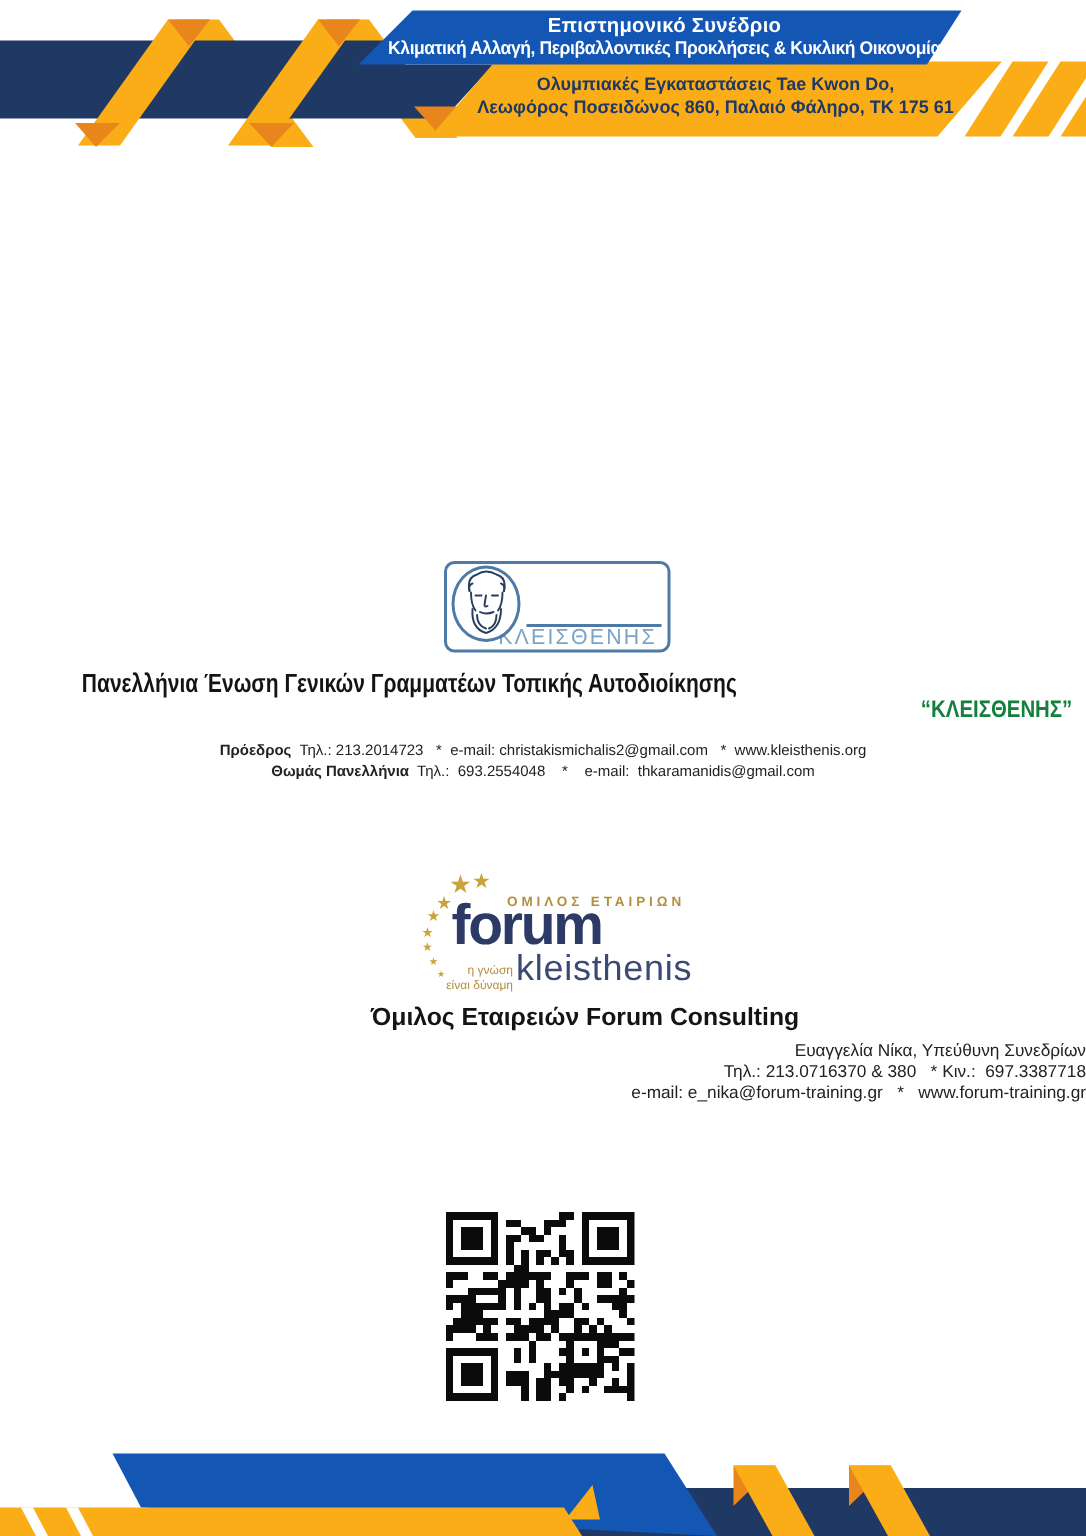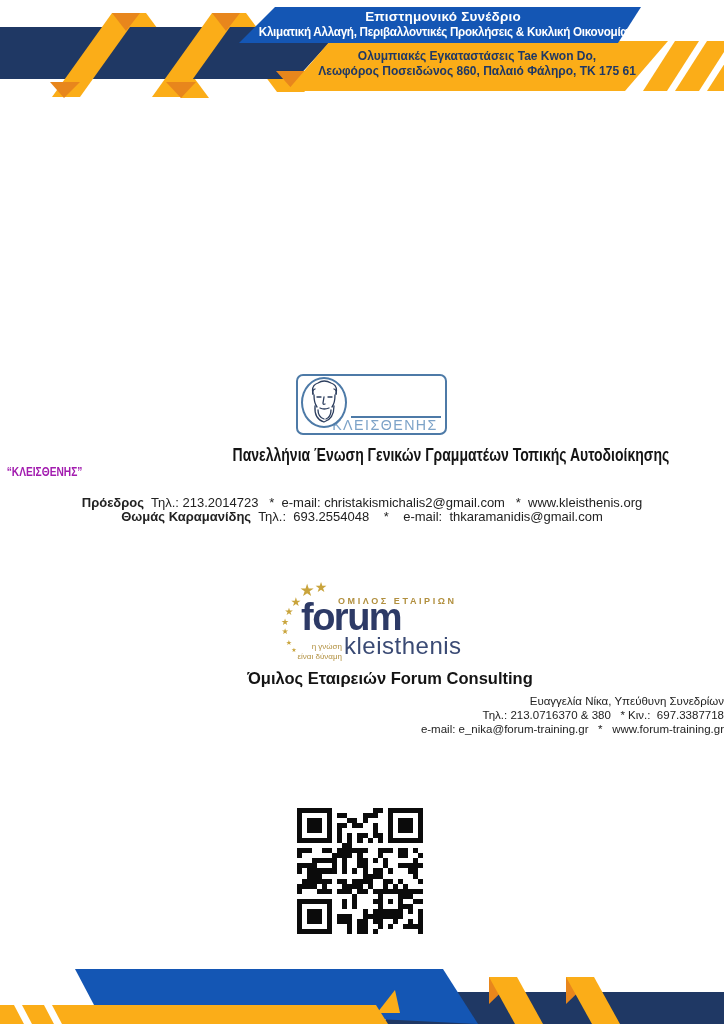--- a/index.html
+++ b/index.html
@@ -16,25 +16,25 @@
   .conf-sub{font-size:12.3px;font-weight:bold;letter-spacing:-.3px;margin-top:1px;transform:scaleX(.95);transform-origin:center;}
   .venue-banner-text{left:310px;top:49px;width:334px;text-align:center;color:#1F3864;z-index:6;}
   .venue-l{font-size:12px;font-weight:bold;line-height:14.5px;}
   
   .kl-box{left:296px;top:374px;width:147px;height:57px;border:2px solid #4D7AA7;border-radius:7px;z-index:2;}
   .kl-ellipse{position:absolute;left:3px;top:1px;width:46px;height:51px;border:2.5px solid #4D7AA7;border-radius:50%;background:#fff;box-sizing:border-box;z-index:3;}
   .kl-lines{position:absolute;left:56px;top:4px;width:88px;font-size:10.2px;line-height:12.9px;color:#4973A3;white-space:nowrap;}
   .kl-rule{position:absolute;left:53px;top:40px;width:90px;height:1.5px;background:#4D7AA7;}
   .kl-name{position:absolute;left:30px;top:40.5px;width:114px;text-align:center;font-size:14.5px;letter-spacing:1.5px;color:#7DA3C8;transform:scaleX(.98);transform-origin:center;white-space:nowrap;}
   
-  .mid-h1{left:0;top:445px;width:724px;text-align:right;font-weight:bold;font-size:17.5px;color:#141414;}
+  .mid-h1{left:0;top:445px;width:724px;text-align:left;font-weight:bold;font-size:17.5px;color:#141414;}
   .mid-h1 > span{display:inline-block;transform:scaleX(.8);transform-origin:center;white-space:nowrap;}
-  .mid-h2{left:0;top:465px;width:724px;text-align:left;font-weight:bold;font-size:12px;color:#a21caf;}
+  .mid-h2{left:0;top:465px;width:724px;text-align:right;font-weight:bold;font-size:16px;color:#15803d;}
   .mid-h2 > span{display:inline-block;transform:scaleX(.85);transform-origin:center;white-space:nowrap;}
-  .contact-line{left:0;width:724px;text-align:center;font-size:13px;color:#222;white-space:pre;}
+  .contact-line{left:0;width:724px;text-align:center;font-size:10px;color:#222;white-space:pre;}
   .contact-line b{font-weight:bold;}
   
   .fm-star{color:#C9A43C;z-index:2;transform:translate(-50%,-50%);line-height:1;}
   .fm-omilos{left:338px;top:596px;font-size:9px;font-weight:bold;letter-spacing:2.6px;color:#B18F3E;white-space:nowrap;}
   .fm-word{left:301px;top:592px;font-size:38px;font-weight:bold;letter-spacing:-1.5px;color:#2D3A66;line-height:50px;}
   .fm-consulting{left:344px;top:633px;font-size:24px;color:#3A4A74;letter-spacing:.5px;line-height:26px;}
   .fm-motto{left:296px;top:642px;width:46px;text-align:right;font-size:8px;line-height:9.6px;color:#B18F3E;}
   .fm-heading{left:0;top:669px;width:724px;text-align:center;font-size:16.5px;font-weight:bold;color:#141414;margin-left:28px;}
   .fm-line{left:0;width:724px;text-align:right;font-size:11.5px;color:#222;white-space:pre;}
   
@@ -98,21 +98,21 @@
     </div>
   </div>
 
   <div class="abs mid-h1">
     <span>Πανελλήνια Ένωση Γενικών Γραμματέων Τοπικής Αυτοδιοίκησης</span>
   </div>
   <div class="abs mid-h2">
     <span>“ΚΛΕΙΣΘΕΝΗΣ”</span>
   </div>
   <div class="abs contact-line" style="top:495px;"><b>Πρόεδρος</b><span>  Τηλ.: 213.2014723   *  e-mail: christakismichalis2@gmail.com   *  www.kleisthenis.org</span></div>
-  <div class="abs contact-line" style="top:509px;"><b>Θωμάς Καραμανίδης</b><span>  Τηλ.:  693.2554048    *    e-mail:  thkaramanidis@gmail.com</span></div>
+  <div class="abs contact-line" style="top:509px;"><b>Θωμάς Πανελλήνια</b><span>  Τηλ.:  693.2554048    *    e-mail:  thkaramanidis@gmail.com</span></div>
 
   <div id="stars">
       <span class="abs fm-star" style="left: 307px; top: 590px; font-size: 17px;">★</span>
       <span class="abs fm-star" style="left: 321px; top: 587px; font-size: 14px;">★</span>
       <span class="abs fm-star" style="left: 296px; top: 602px; font-size: 12px;">★</span>
       <span class="abs fm-star" style="left: 289px; top: 612px; font-size: 10px;">★</span>
       <span class="abs fm-star" style="left: 285px; top: 622px; font-size: 9px;">★</span>
       <span class="abs fm-star" style="left: 285px; top: 632px; font-size: 8px;">★</span>
       <span class="abs fm-star" style="left: 289px; top: 642px; font-size: 7px;">★</span>
       <span class="abs fm-star" style="left: 294px; top: 650px; font-size: 6px;">★</span>

